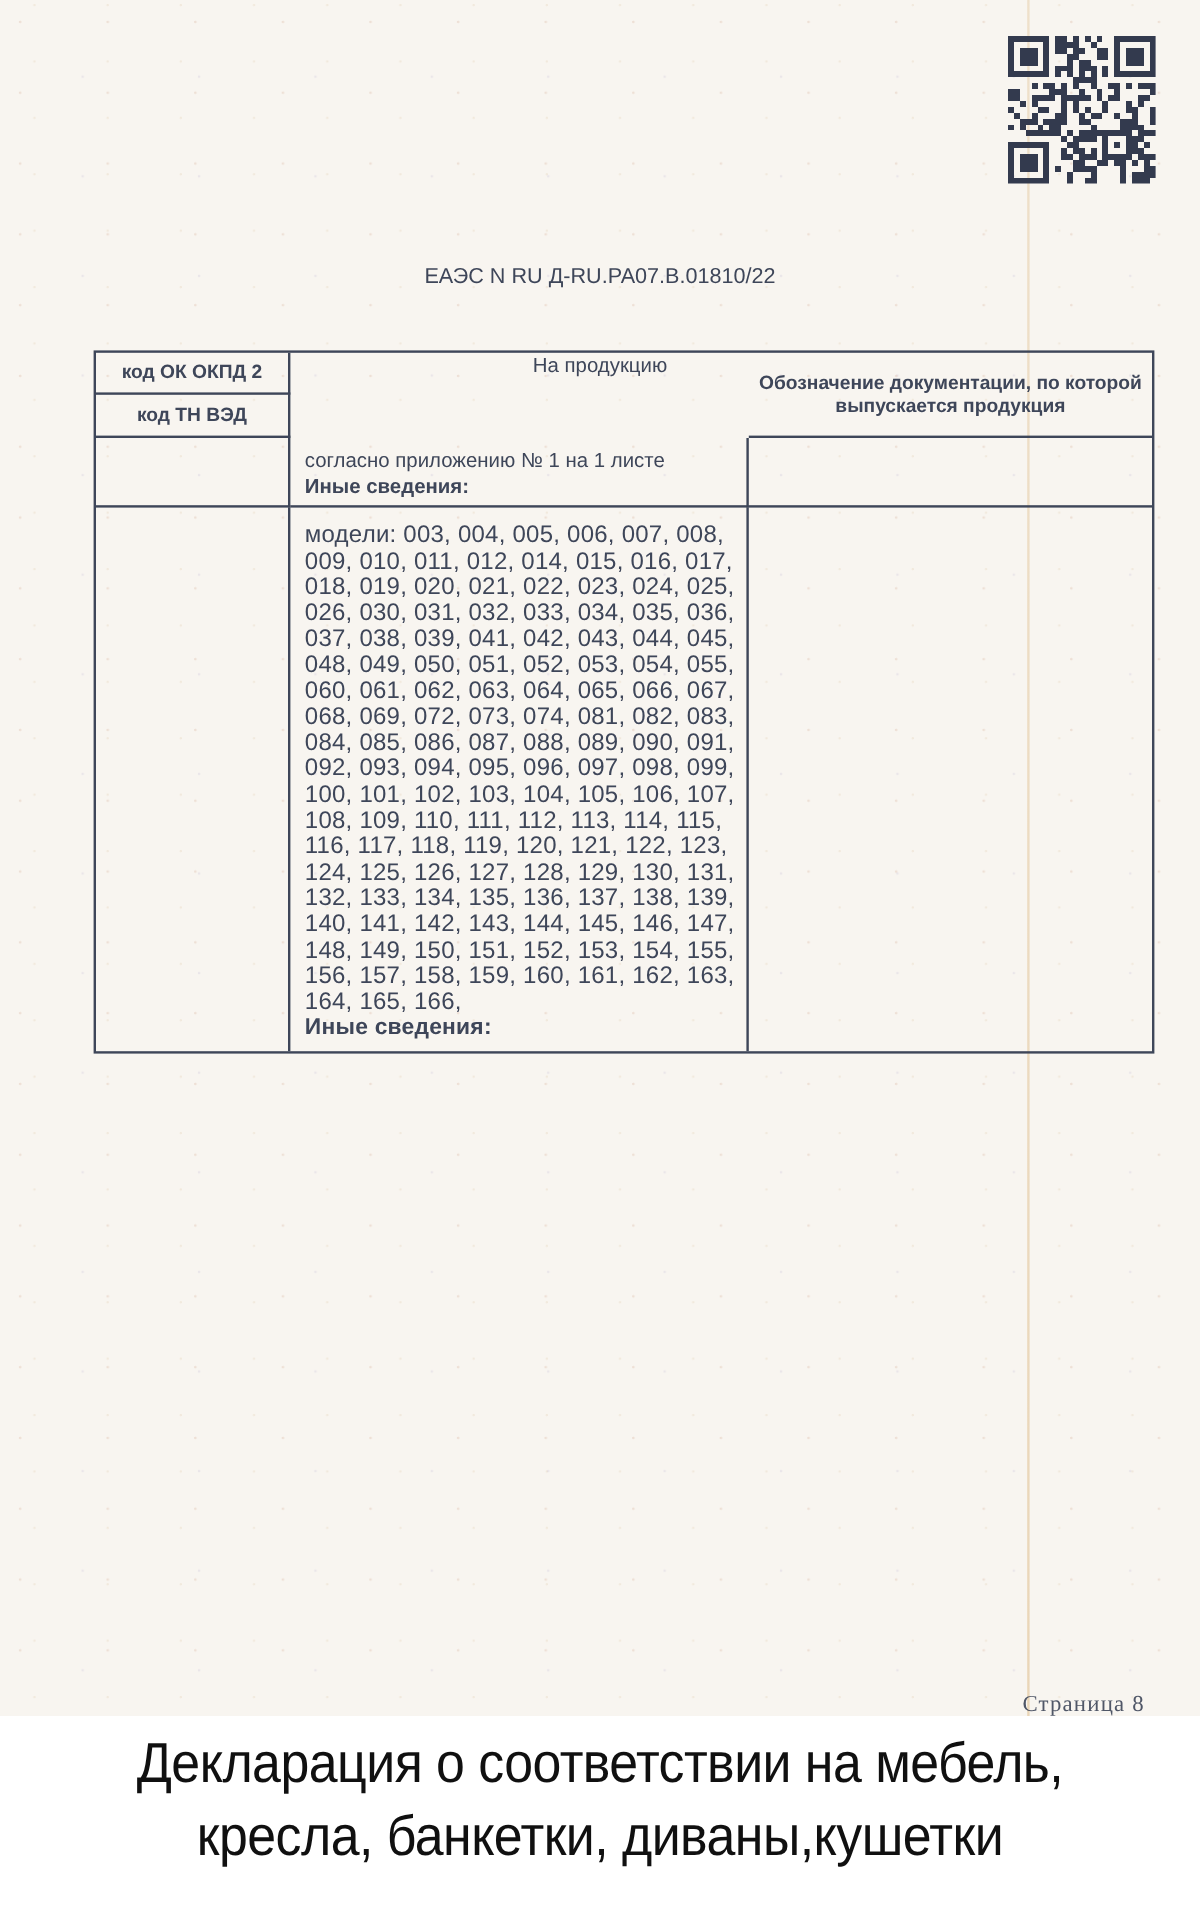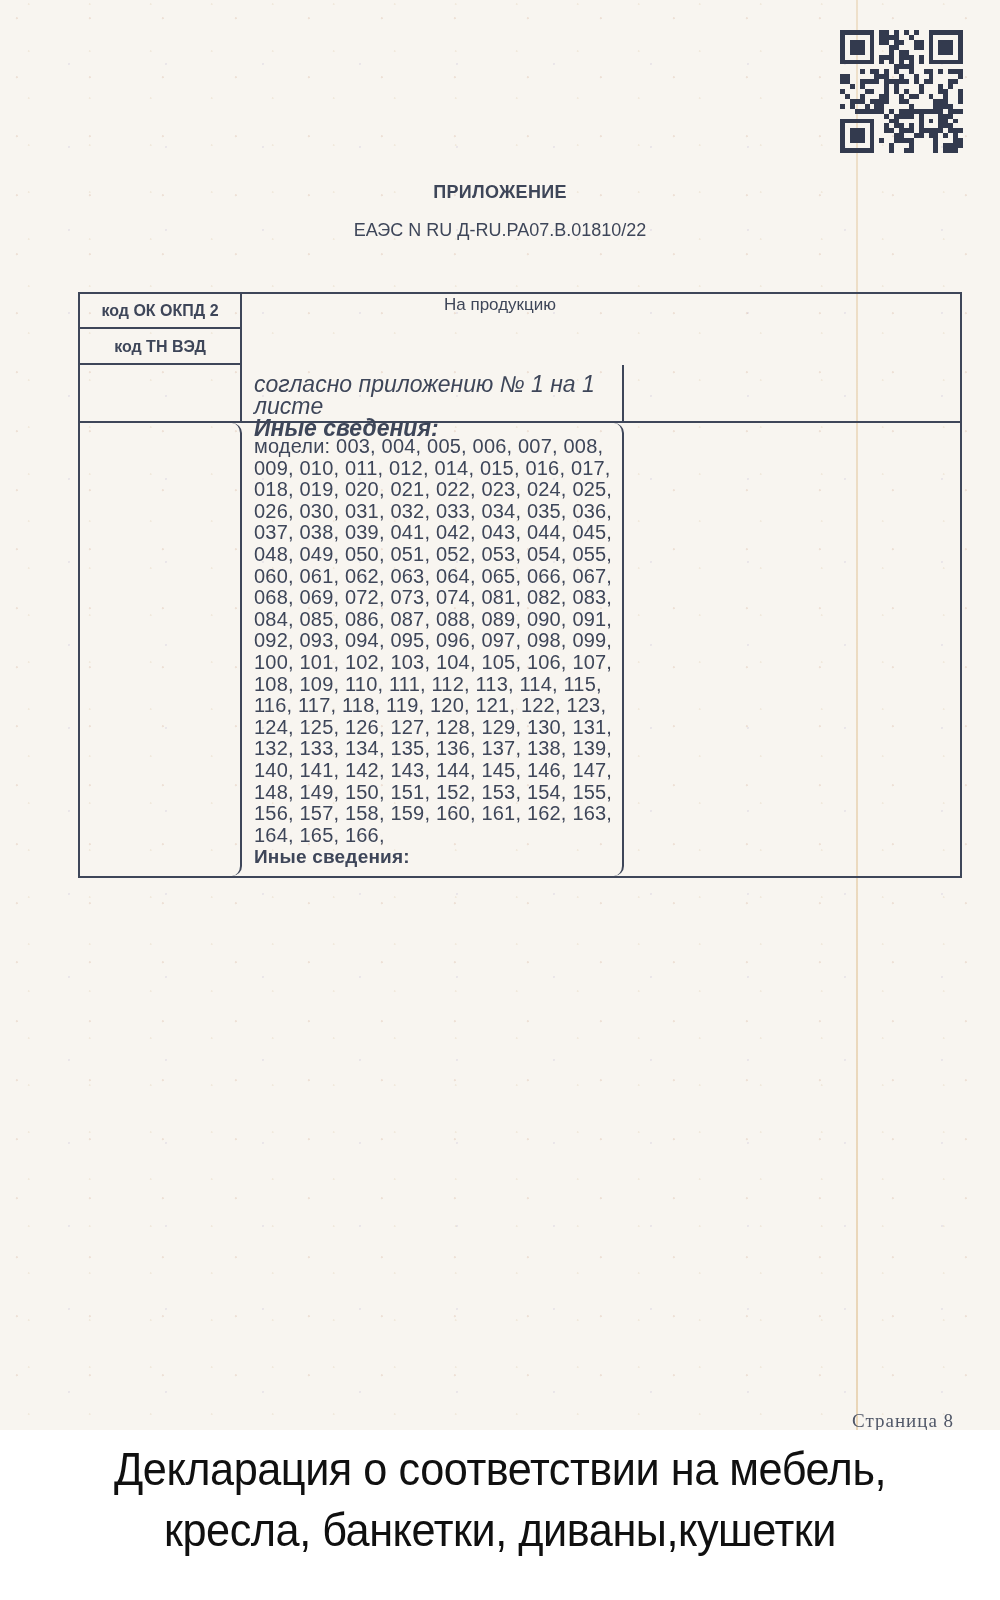--- a/index.html
+++ b/index.html
@@ -56,30 +56,30 @@
   
   .tbl{
     position:absolute; left:78px; top:292px; width:884px; height:586px;
     display:grid;
     grid-template-columns:162px 382px 1fr;
     grid-template-rows:35px 36px 58px 1fr;
     border:2px solid var(--ink);
   }
   .cell{border-right:2px solid var(--ink); border-bottom:2px solid var(--ink);}
   .cell.last-col{border-right:none;}
-  .cell.last-row{border-bottom:none;border-radius:10px;}
+  .cell.last-row{border-bottom:none;}
   .hdr{
     font-weight:bold; font-size:16px; line-height:19px;
     display:flex; align-items:center; justify-content:center; text-align:center;
     padding:2px 6px;
   }
   .hdr-col2{grid-column:2; grid-row:1 / span 2;}
   .hdr-col3{grid-column:3; grid-row:1 / span 2;}
   .c-annex{
-    font-size:23px; line-height:22px; padding:8px 10px 0 12px;font-style:italic;
+    font-size:17px; line-height:22px; padding:8px 10px 0 12px;
   }
   .c-annex .bold-line{font-weight:bold;}
   .c-models{
     padding:13px 6px 0 12px; font-size:20px; line-height:21.6px;
     letter-spacing:.2px;
   }
   .models-list{white-space:pre-line;}
   .models-other{font-weight:bold; font-size:19px;}
   
   .pagenum{
@@ -413,32 +413,32 @@
         <rect x="10" y="24" width="1" height="1"></rect>
         <rect x="13" y="24" width="1" height="1"></rect>
         <rect x="14" y="24" width="1" height="1"></rect>
         <rect x="19" y="24" width="1" height="1"></rect>
         <rect x="21" y="24" width="1" height="1"></rect>
         <rect x="22" y="24" width="1" height="1"></rect>
         <rect x="23" y="24" width="1" height="1"></rect>
       </svg>
     </div>
 
-  <div class="doc-title">ПРИЛОЖЕНИЕ</div>
 
   <div class="doc-decl">
     <span class="num">ЕАЭС N RU Д-RU.РА07.В.01810/22</span>
   </div>
 
   <div class="doc-product">На продукцию</div>
 
   <div class="tbl">
 
     <div class="cell hdr" style="grid-column:1;grid-row:1;">код ОК ОКПД 2</div>
     <div class="cell hdr" style="grid-column:1;grid-row:2;">код ТН ВЭД</div>
+    <div class="cell hdr hdr-col3 last-col">Обозначение документации, по которой выпускается продукция</div>
 
     <div class="cell" style="grid-column:1;grid-row:3;"></div>
     <div class="cell c-annex" style="grid-column:2;grid-row:3;">
       <div>согласно приложению № 1 на 1 листе</div>
       <div class="bold-line">Иные сведения:</div>
     </div>
     <div class="cell last-col" style="grid-column:3;grid-row:3;"></div>
 
     <div class="cell last-row" style="grid-column:1;grid-row:4;"></div>
     <div class="cell c-models last-row" style="grid-column:2;grid-row:4;">

